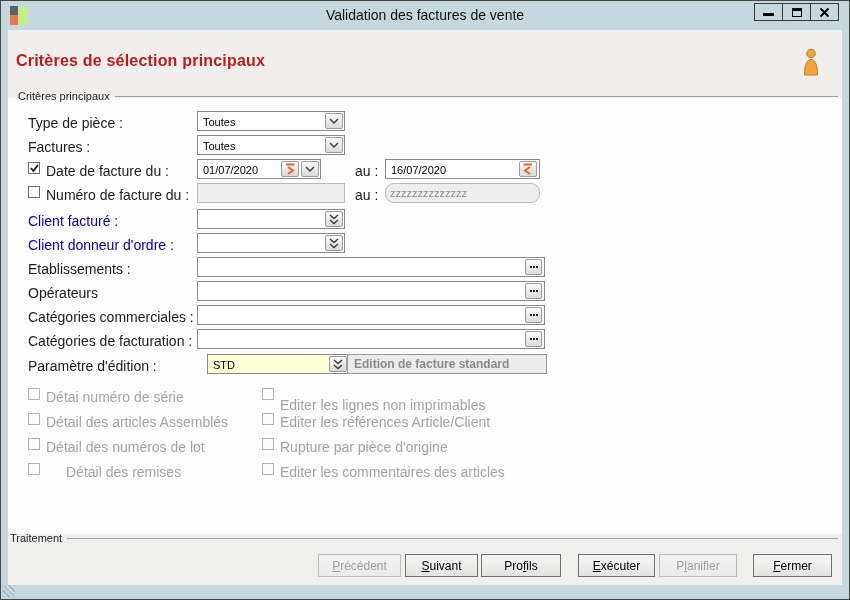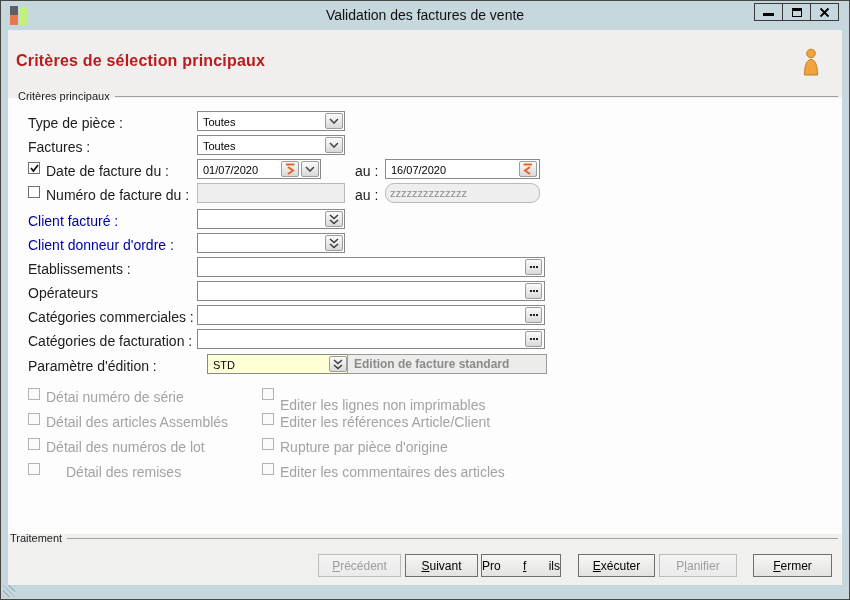--- a/index.html
+++ b/index.html
@@ -276,20 +276,20 @@
     <div class="cb disabled" style="left:254px; top:432px;"></div>
     <span class="lbl dim" style="left:272px; top:433px;">Editer les commentaires des articles</span>
 
     <div class="group-legend" style="left:2px; right:4px; top:501px;">
       <span>Traitement</span>
       <div class="line"></div>
     </div>
 
     <div class="pushbtn disabled" style="left:310px; top:523px; width:83px;"><span></span><span class="key">P</span><span>récédent</span></div>
     <div class="pushbtn" style="left:397px; top:523px; width:73px;"><span></span><span class="key">S</span><span>uivant</span></div>
-    <div class="pushbtn" style="left:473px; top:523px; width:80px;justify-content:space-between;"><span>Pro</span><span class="key">f</span><span>ils</span></div>
+    <div class="pushbtn" style="left:473px; top:523px; width:80px;"><span>Pro</span><span class="key">f</span><span>ils</span></div>
     <div class="pushbtn" style="left:570px; top:523px; width:77px;"><span></span><span class="key">E</span><span>xécuter</span></div>
     <div class="pushbtn disabled" style="left:651px; top:523px; width:78px;"><span>P</span><span class="key">l</span><span>anifier</span></div>
     <div class="pushbtn" style="left:745px; top:523px; width:79px;"><span></span><span class="key">F</span><span>ermer</span></div>
   </div>
 
   <div class="resize-grip"></div>
 </div>
 
 </body></html>

